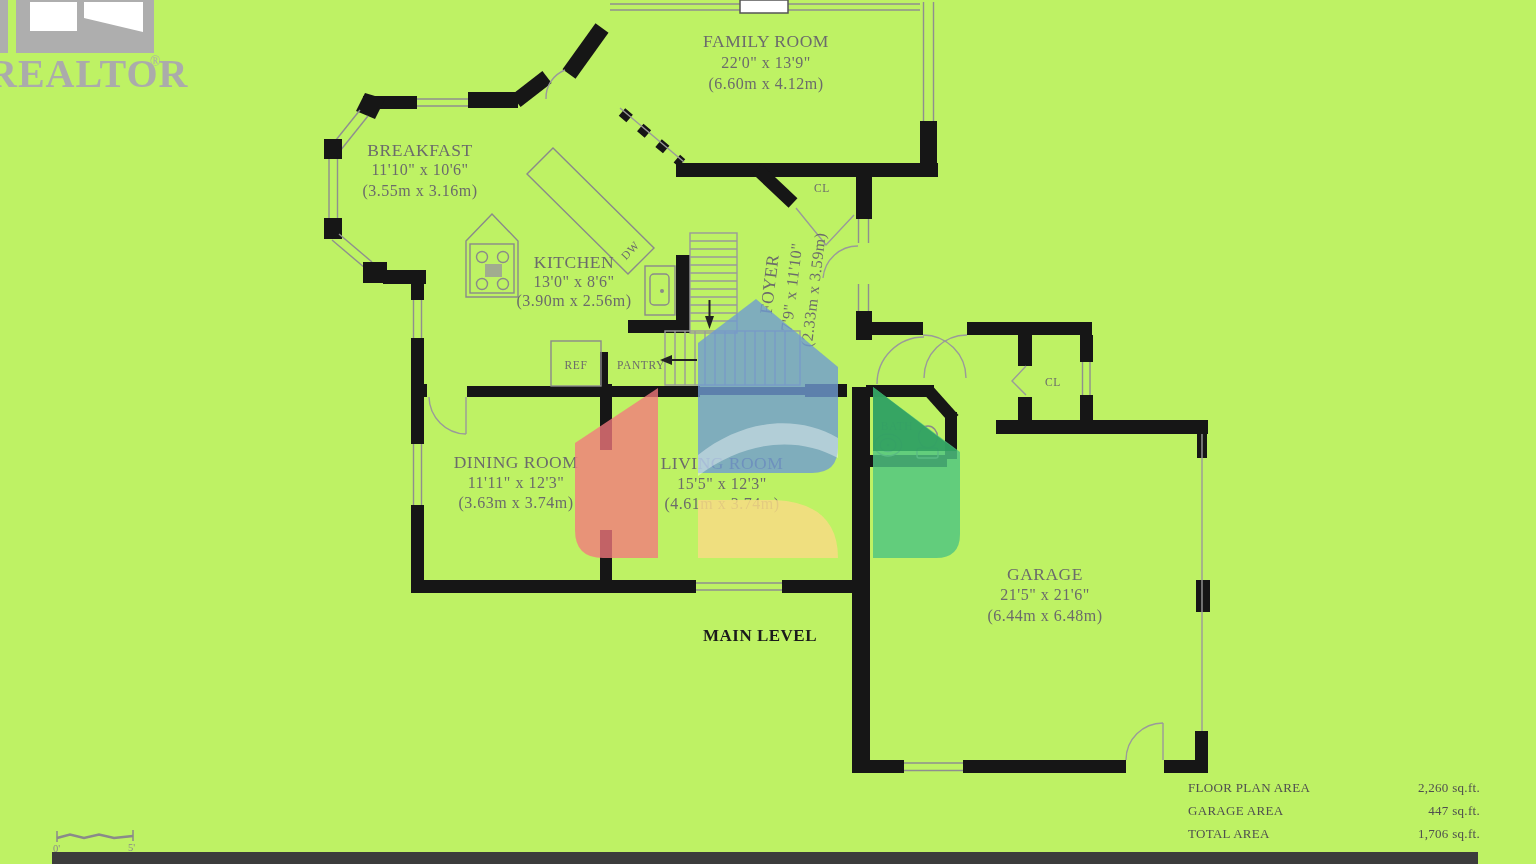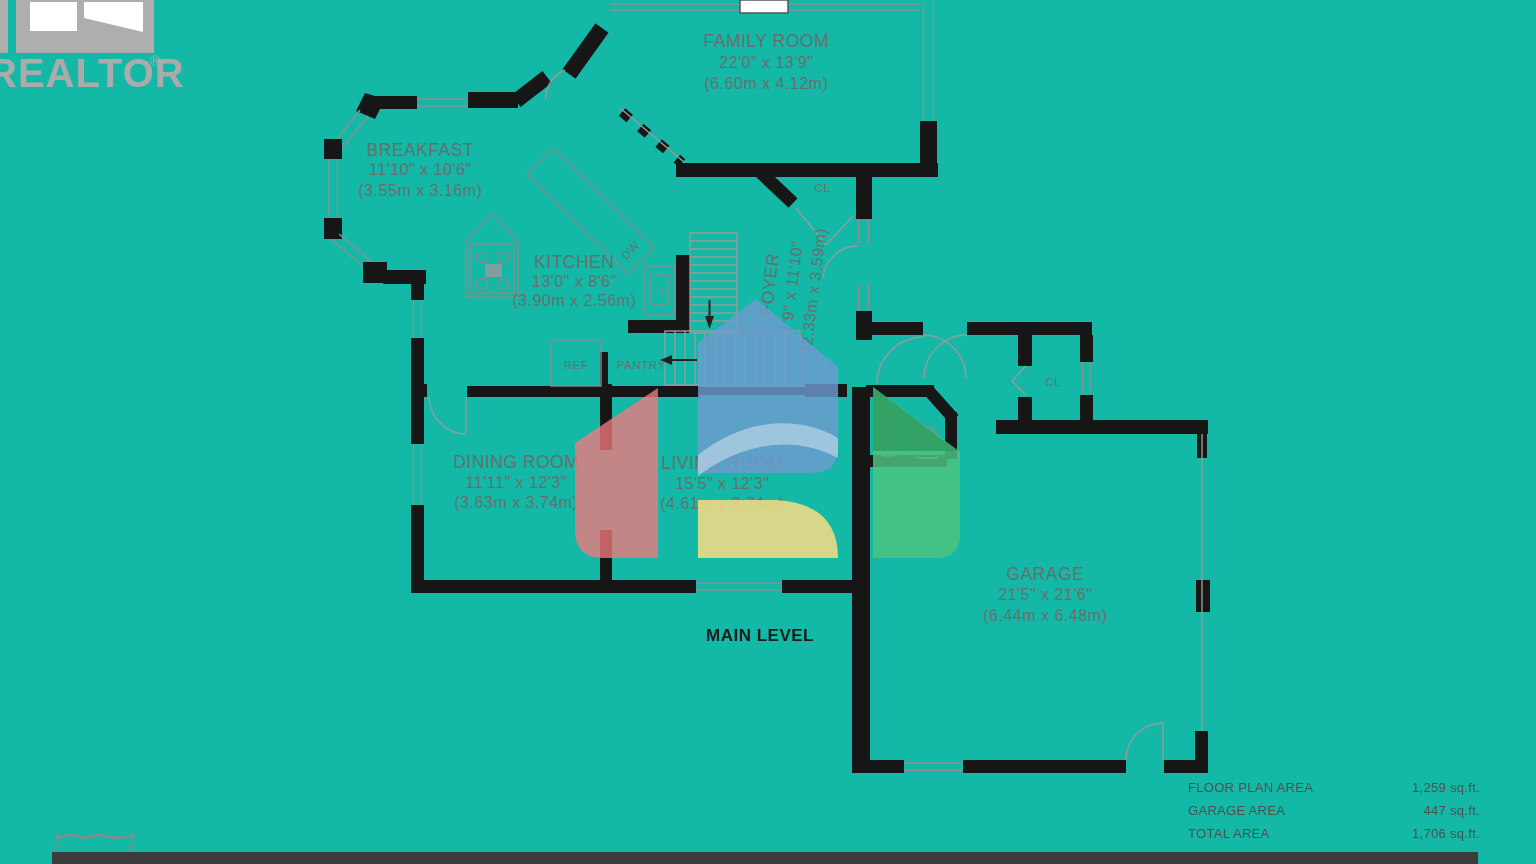--- a/index.html
+++ b/index.html
@@ -1,17 +1,17 @@
 <!DOCTYPE html>
 <html><head>
 <meta charset="utf-8">
 <style>
   html,body{margin:0;padding:0;background:#ffffff;}
-  #stage{position:relative;width:1536px;height:864px;background:#14b8a6;overflow:hidden;
-         font-family:Liberation Sans, sans-serif;text-align:right;}
+  #stage{position:relative;width:1536px;height:864px;background:#bef264;overflow:hidden;
+         font-family:Liberation Serif, serif;text-align:right;}
   svg{position:absolute;left:0;top:0;}
   .wall{fill:#161616;}
   .wallstroke{stroke:#161616;fill:none;}
   .win{stroke:#8f8f8f;stroke-width:1.4;}
   .thin{stroke:#9a9a9a;stroke-width:1.4;fill:none;}
   .fix{stroke:#8a8a8a;stroke-width:1.4;fill:none;}
   .lbl{fill:#6b6b6b;text-anchor:middle;letter-spacing:.5px;}
   .name{font-size:17.5px;}
   .dims{font-size:16px;}
   .small{font-size:11.5px;letter-spacing:.6px;}
@@ -264,21 +264,21 @@
     <text class="scalelbl" x="53" y="852">0'</text>
     <text class="scalelbl" x="128" y="851">5'</text>
   </g>
 
   <rect x="52" y="852" width="1426" height="12" fill="#3c3c3c"></rect>
 </svg>
 
 <div id="summary">
   <div class="row">
     <span>FLOOR PLAN AREA</span>
-    <span>1,259 sq.ft.</span>
+    <span>2,260 sq.ft.</span>
   </div>
   <div class="row">
     <span>GARAGE AREA</span>
     <span>447 sq.ft.</span>
   </div>
   <div class="row">
     <span>TOTAL AREA</span>
     <span>1,706 sq.ft.</span>
   </div>
 </div>

